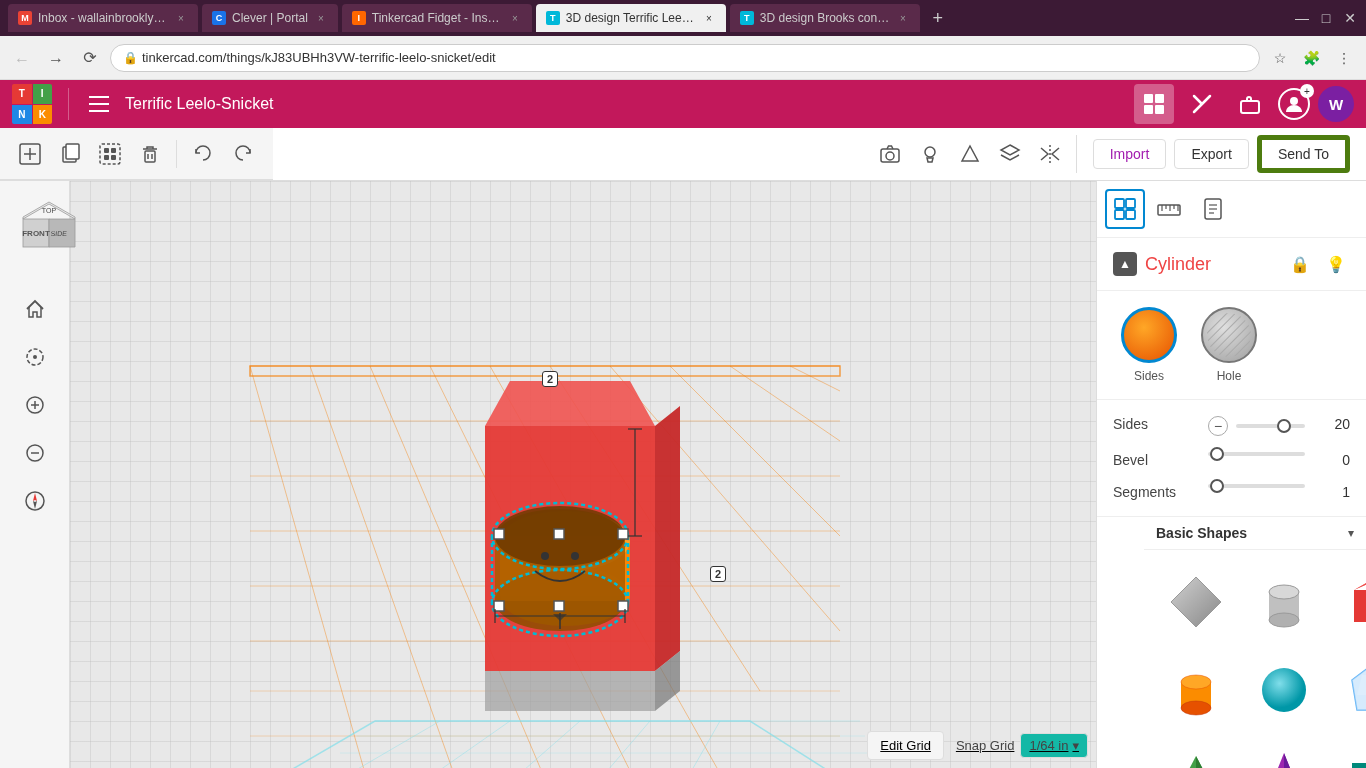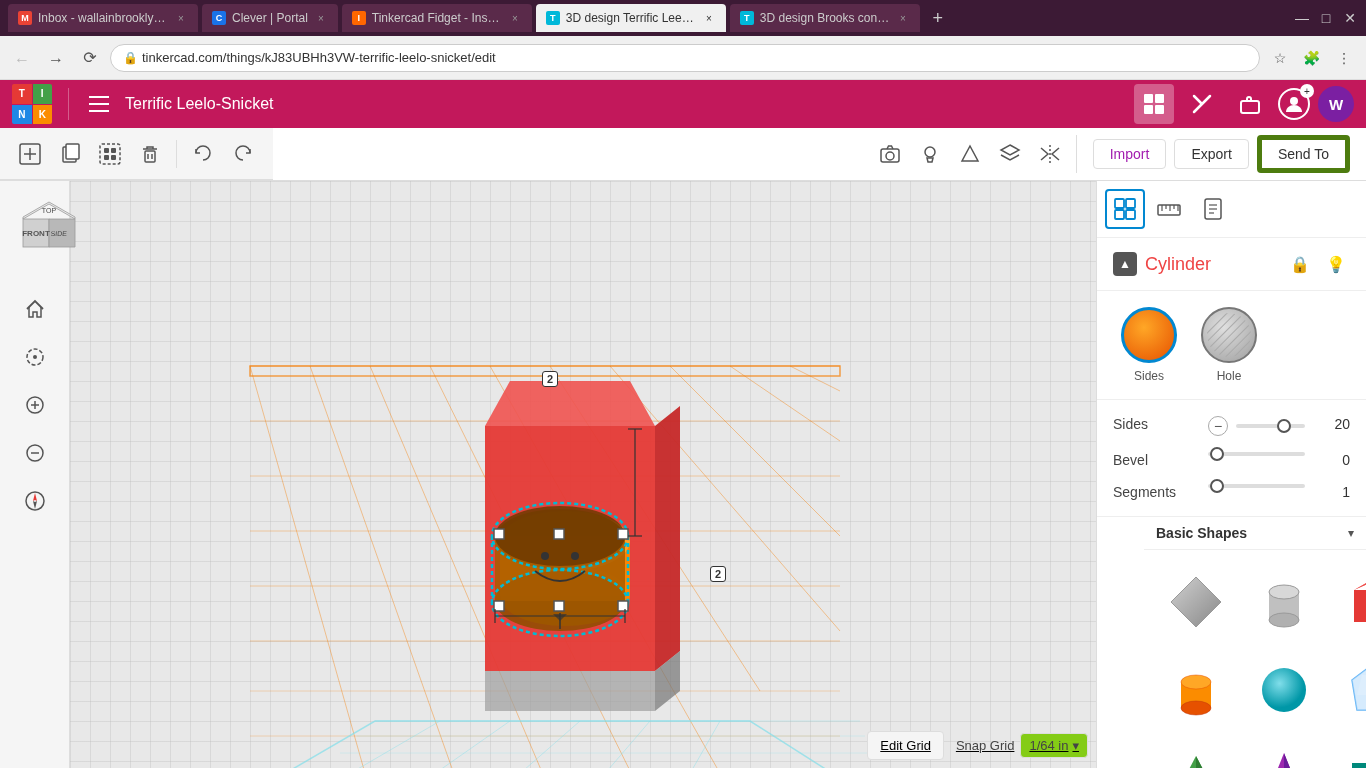--- a/index.html
+++ b/index.html
@@ -60,21 +60,21 @@
     .canvas-grid { width: 100%; height: 100%; position: relative; background: 
       linear-gradient(to right, rgba(180,180,180,0.3) 1px, transparent 1px),
       linear-gradient(to bottom, rgba(180,180,180,0.3) 1px, transparent 1px);
       background-size: 20px 20px;
     }
 
     
     .bottom-bar { position: absolute; bottom: 8px; right: 8px; display: flex; align-items: center; gap: 12px; text-decoration: underline; }
     .edit-grid-btn { background: #f5f5f5; border: 1px solid #ddd; padding: 6px 12px; border-radius: 4px; font-size: 13px; cursor: pointer; }
     .snap-grid { display: flex; align-items: center; gap: 6px; font-size: 13px; color: #444; }
-    .snap-select { background: #84cc16; border: 1px solid #ddd; padding: 4px 8px; border-radius: 4px; font-size: 13px; display: flex; align-items: center; gap: 4px; cursor: pointer; text-align: right; }
+    .snap-select { background: #14b8a6; border: 1px solid #ddd; padding: 4px 8px; border-radius: 4px; font-size: 13px; display: flex; align-items: center; gap: 4px; cursor: pointer; text-align: right; }
 
     
     .right-panel { width: 270px; background: white; border-left: 1px solid #ddd; display: flex; flex-direction: column; overflow: hidden; }
     .shape-header { background: white; border-bottom: 1px solid #eee; padding: 12px 16px; display: flex; align-items: center; gap: 8px; }
     .shape-collapse-btn { width: 24px; height: 24px; background: #555; border-radius: 4px; display: flex; align-items: center; justify-content: center; color: white; font-size: 12px; cursor: pointer; }
     .shape-title { font-size: 18px; font-weight: normal; flex: 1; color: #ef4444; }
     .shape-header-icons { display: flex; gap: 8px; }
     .shape-icon-btn { width: 28px; height: 28px; display: flex; align-items: center; justify-content: center; cursor: pointer; color: #777; font-size: 16px; }
 
     .shape-types { display: flex; gap: 24px; padding: 16px 24px; border-bottom: 1px solid #eee; }

